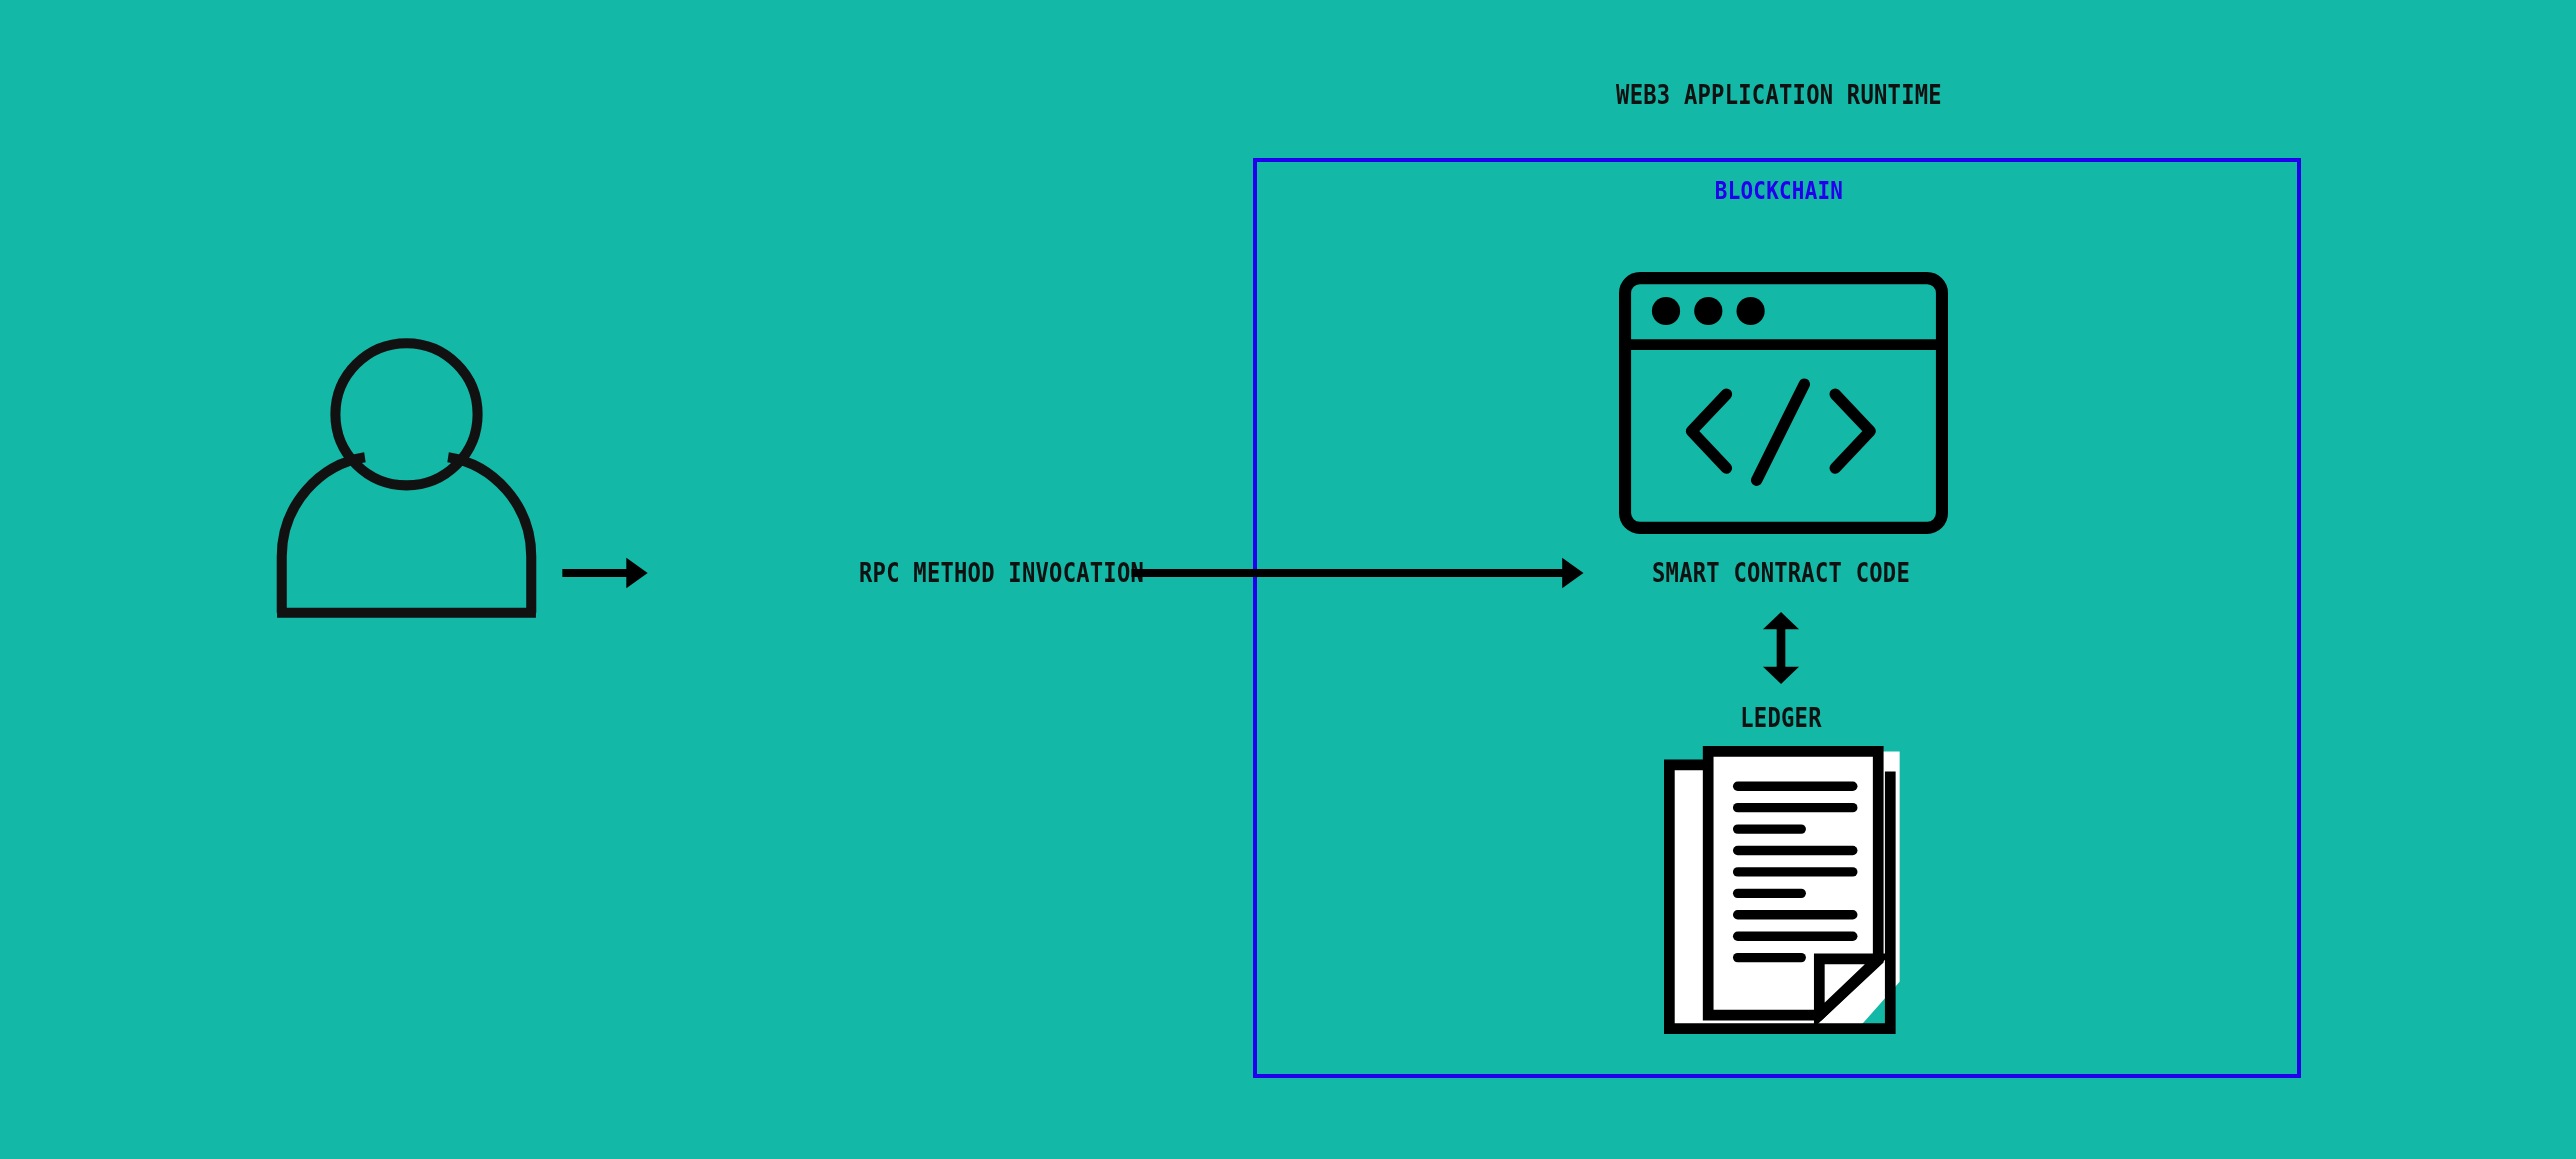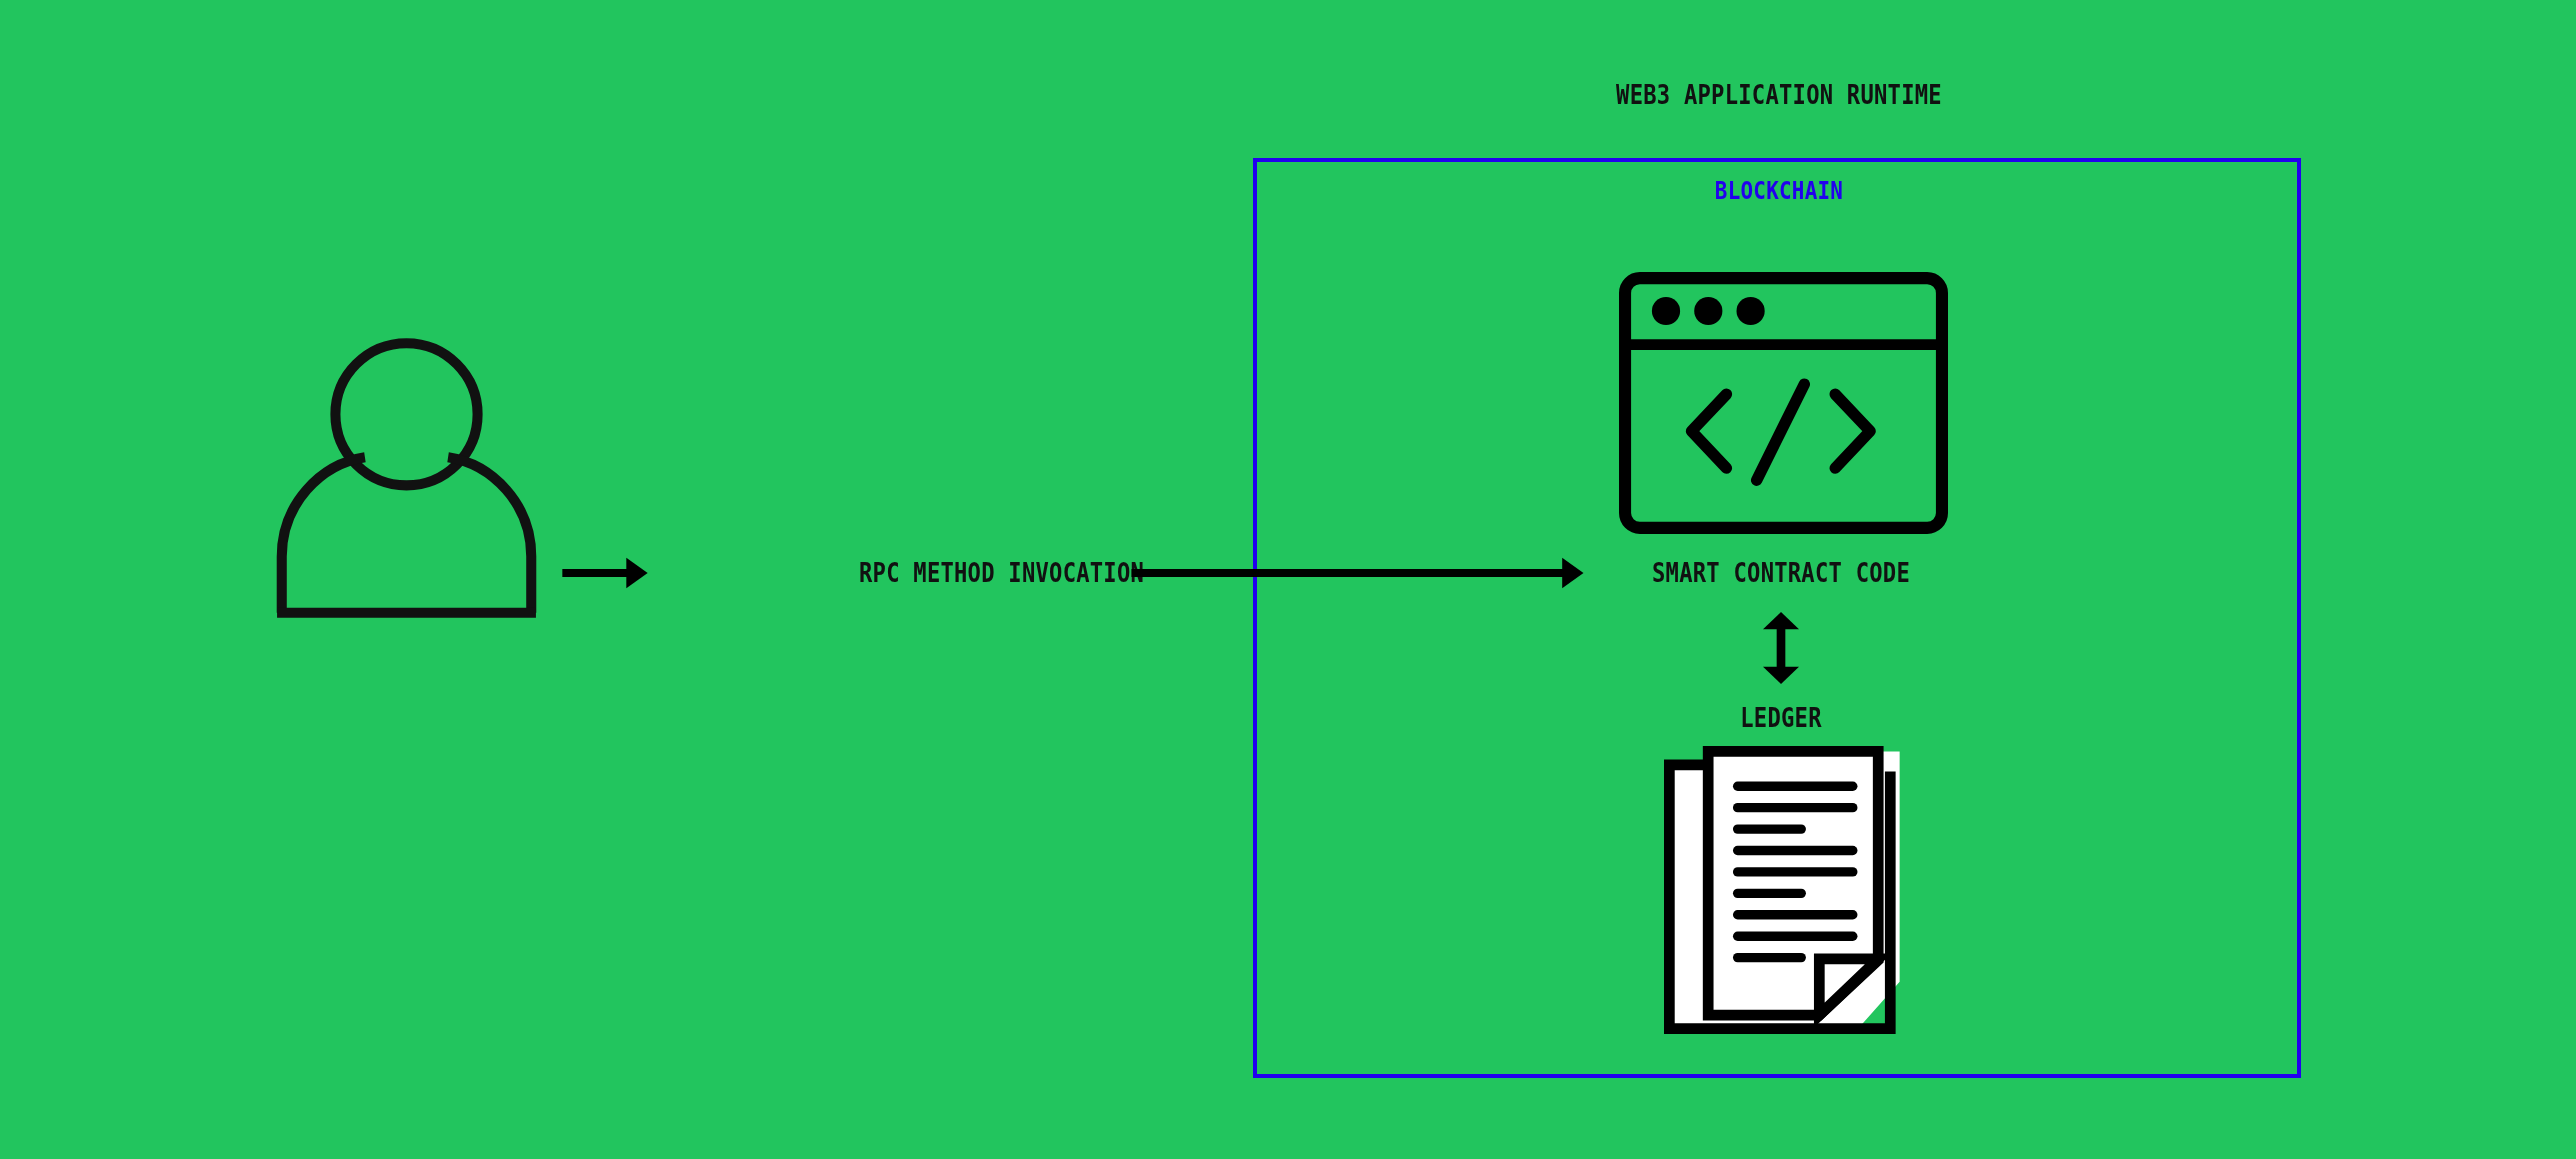--- a/index.html
+++ b/index.html
@@ -13,21 +13,21 @@
     height: 1159px;
     position: relative;
     overflow: hidden;
     font-family: "DejaVu Sans Mono", "Liberation Mono", monospace;
     -webkit-font-smoothing: antialiased;
   }
 
   .canvas {
     position: absolute;
     inset: 0;
-    background: #22c55e;
+    background: #14b8a6;
   }
 
   
   .label {
     position: absolute;
     color: #111111;
     font-family: "DejaVu Sans Mono", "Liberation Mono", monospace;
     font-weight: 700;
     letter-spacing: 0.3px;
     white-space: nowrap;

